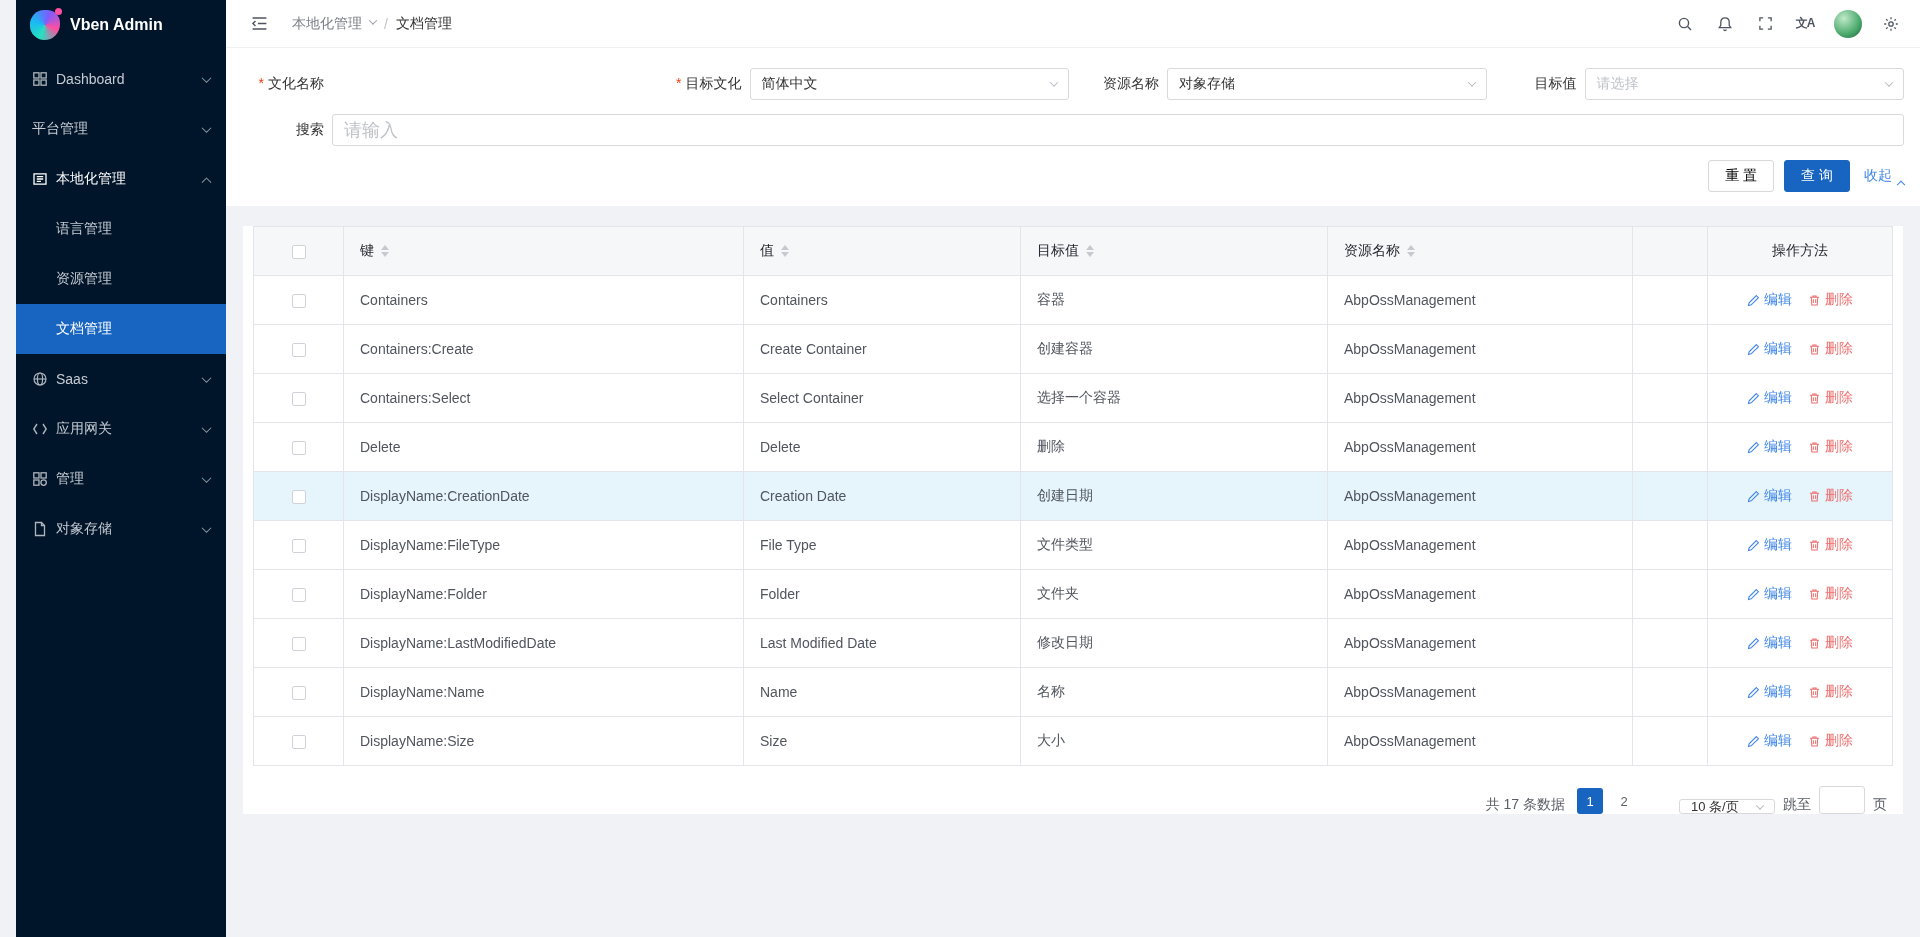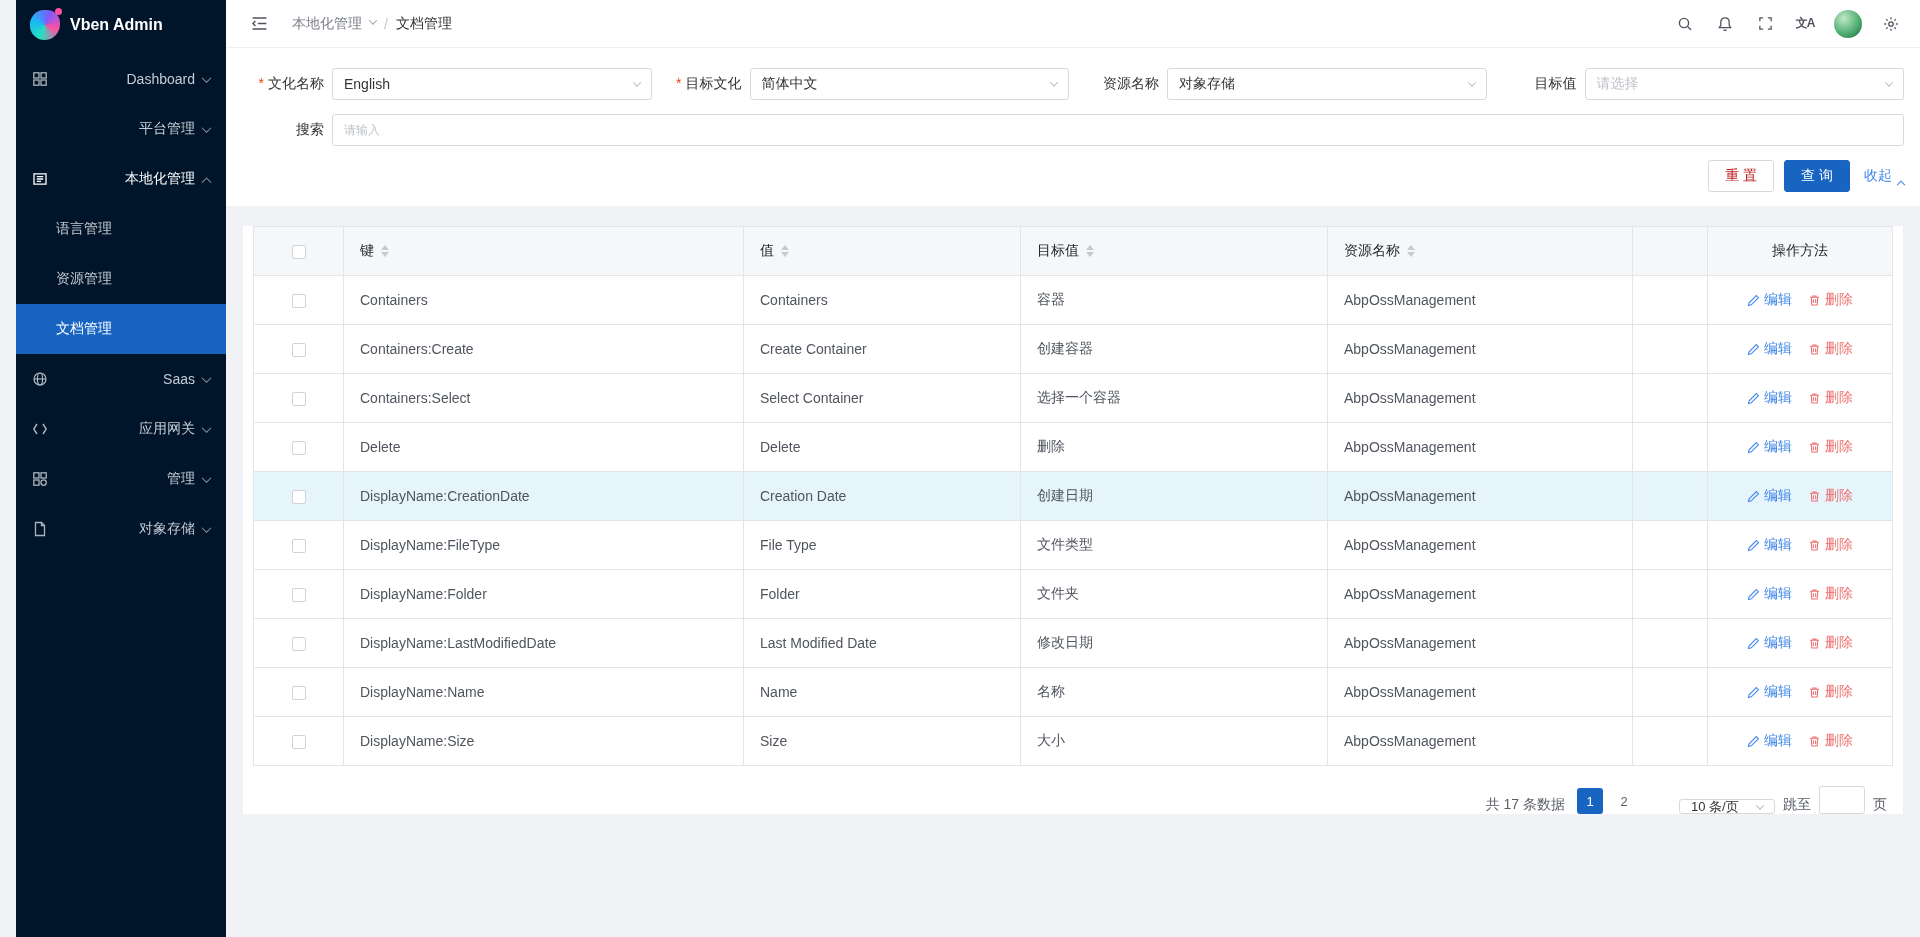--- a/index.html
+++ b/index.html
@@ -7,21 +7,21 @@
   body {
     font-family:"Liberation Sans","DejaVu Sans",sans-serif;
     font-size:14px; color:#333; background:#f0f2f5; display:flex;
   }
   
   .sidebar { width:210px; min-width:210px; height:100%; background:#001529; color:#c6cbd4; display:flex; flex-direction:column;margin-left:16px; }
   .logo { height:50px; display:flex; align-items:center; gap:10px; padding:0 14px; cursor:pointer; }
   .logo-mark { width:30px; height:30px; border-radius:50% 45% 55% 50%; background:conic-gradient(from 200deg,#27e0c0,#19b8f5,#7c5cff,#ff4fa0,#27e0c0); position:relative; }
   .logo-mark::after { content:""; position:absolute; right:-2px; top:-2px; width:7px; height:7px; border-radius:50%; background:#ff4fa0; }
   .logo-title { color:#fff; font-size:16px; font-weight:bold; white-space:nowrap; }
-  .menu { flex:1; padding-top:4px;text-align:right; }
+  .menu { flex:1; padding-top:4px; }
   .menu-item { height:50px; display:flex; align-items:center; padding:0 16px; gap:8px; cursor:pointer; font-size:14px; }
   .mi-icon { width:16px; height:16px; display:inline-flex; color:#aeb4bd; flex:none; }
   .mi-icon svg { width:16px; height:16px; }
   .mi-label { flex:1; white-space:nowrap; overflow:hidden; }
   .menu-item.active-parent { color:#fff; }
   .menu-item.active-parent .mi-icon { color:#fff; }
   .sub-item { height:50px; display:flex; align-items:center; padding-left:40px; cursor:pointer; color:#c6cbd4; }
   .sub-item.selected { background:#1765c1; color:#fff; }
   .chev { width:7px; height:7px; border-right:1.5px solid currentColor; border-bottom:1.5px solid currentColor; display:inline-block; transform:rotate(45deg) translate(-1px,-1px); color:rgba(255,255,255,.55); flex:none; }
   .chev.up { transform:rotate(-135deg) translate(-2px,-2px); }
@@ -44,24 +44,24 @@
   .filter-card { background:#fff; padding:20px 16px 14px; }
   .filter-grid { display:grid; grid-template-columns:repeat(4,1fr); gap:14px 8px; }
   .field { display:flex; align-items:center; }
   .field.full { grid-column:1 / -1; }
   .f-label { width:90px; text-align:right; padding-right:8px; color:#333; flex:none; white-space:nowrap; }
   .f-label.required::before { content:"*"; color:#ed3f14; margin-right:4px; }
   .select, .text-input { flex:1; height:32px; border:1px solid #d9d9d9; border-radius:3px; background:#fff; display:flex; align-items:center; padding:0 11px; cursor:pointer; position:relative; }
   .sel-value { flex:1; color:#333; }
   .sel-value.placeholder { color:#bfc3ca; }
   .sel-chev { color:#b6bac1; margin-left:8px; }
-  .text-input input { border:none; outline:none; width:100%; font-size:12px; font-family:inherit; color:#333; background:transparent; }
+  .text-input input { border:none; outline:none; width:100%; font-size:18px; font-family:inherit; color:#333; background:transparent; }
   .text-input input::placeholder { color:#bfc3ca; }
   .filter-actions { display:flex; justify-content:flex-end; align-items:center; gap:10px; margin-top:14px; }
-  .btn { height:32px; padding:0 16px; border:1px solid #d9d9d9; background:#fff; color:#b91c1c; border-radius:3px; font-size:14px; font-family:inherit; cursor:pointer; white-space:nowrap; }
+  .btn { height:32px; padding:0 16px; border:1px solid #d9d9d9; background:#fff; color:#000000; border-radius:3px; font-size:14px; font-family:inherit; cursor:pointer; white-space:nowrap; }
   .btn.primary { background:#1765c1; border-color:#1765c1; color:#fff; }
   .collapse-link { color:#4086e8; display:inline-flex; align-items:flex-end; gap:6px; cursor:pointer; margin-left:4px; text-decoration:none; }
   .collapse-link .chev { color:#4086e8; }
   
   .table-card { background:#fff; margin:20px 17px 0; padding:0 10px; }
   .toolbar { height:56px; display:flex; align-items:center; justify-content:space-between; padding:0 8px; }
   .tc-title { font-size:16px; color:#1f2329; }
   .tc-actions { display:flex; align-items:center; gap:10px; }
   .tool-icon { width:28px; height:28px; display:inline-flex; align-items:center; justify-content:center; color:#565c66; cursor:pointer; border-radius:4px; }
   table { width:100%; border-collapse:collapse; table-layout:fixed; }
@@ -238,24 +238,20 @@
             <path d="M8 1.2v2M8 12.8v2M1.2 8h2M12.8 8h2M3.2 3.2l1.4 1.4M11.4 11.4l1.4 1.4M12.8 3.2l-1.4 1.4M4.6 11.4l-1.4 1.4"></path>
           </svg>
       </span>
     </div>
   </header>
 
   <section class="filter-card">
     <div class="filter-grid">
       <div class="field">
         <label class="f-label required">文化名称</label>
-        <div class="select">
-          <span class="sel-value">English</span>
-          <span class="chev small sel-chev"></span>
-        </div>
       </div>
       <div class="field">
         <label class="f-label required">目标文化</label>
         <div class="select">
           <span class="sel-value">简体中文</span>
           <span class="chev small sel-chev"></span>
         </div>
       </div>
       <div class="field">
         <label class="f-label">资源名称</label>

